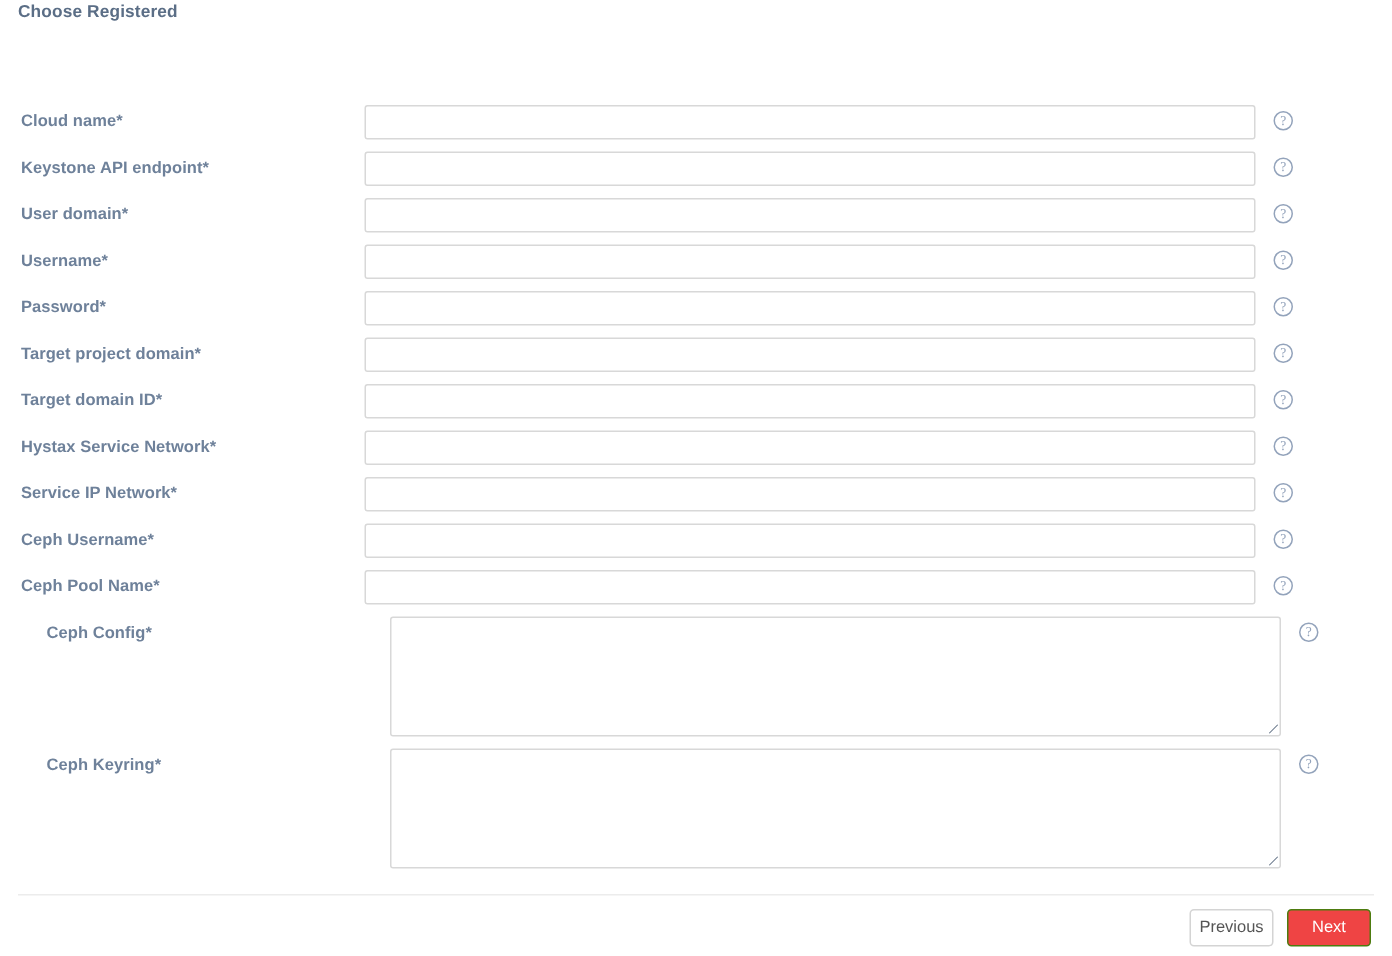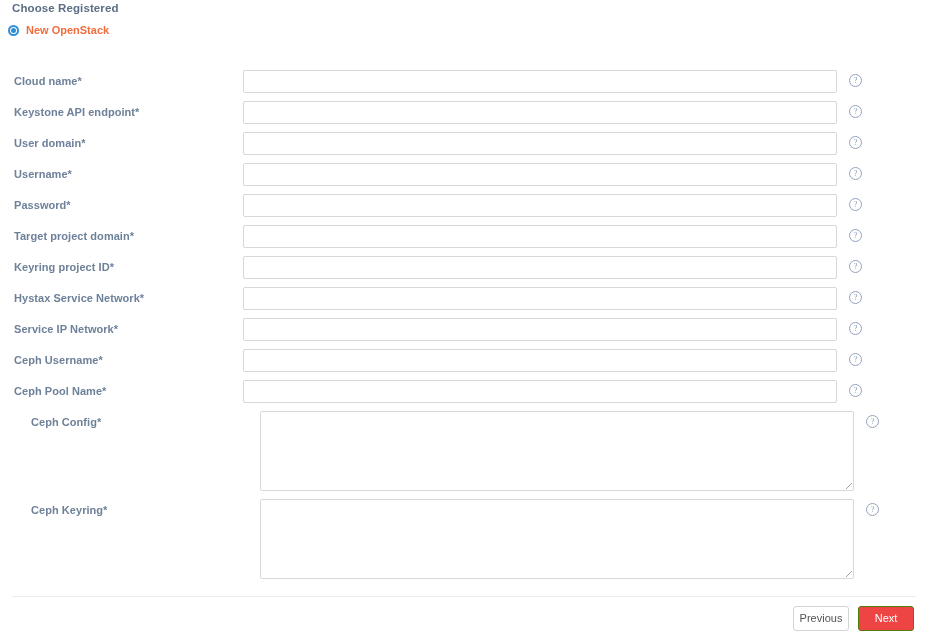--- a/index.html
+++ b/index.html
@@ -205,24 +205,20 @@
   }
 </style>
 </head>
 <body>
 
 <div class="page-title">Choose Registered</div>
 
 <div class="radio-group">
 
 
-  <div class="radio-row">
-    <span class="radio-mark checked"></span>
-    <span class="radio-label accent">New OpenStack</span>
-  </div>
 
 </div>
 
 <div class="form" id="form-root">
     <div class="form-row">
       <div class="field-label">Cloud name*</div>
       <input class="field-input" type="text" placeholder="" style="">
       <span class="help-icon">?</span>
     </div>
     <div class="form-row">
@@ -244,21 +240,21 @@
       <div class="field-label">Password*</div>
       <input class="field-input" type="password" placeholder="" style="">
       <span class="help-icon">?</span>
     </div>
     <div class="form-row">
       <div class="field-label">Target project domain*</div>
       <input class="field-input" type="text" placeholder="" style="">
       <span class="help-icon">?</span>
     </div>
     <div class="form-row">
-      <div class="field-label">Keyring project ID*</div>
+      <div class="field-label">Target domain ID*</div>
       <input class="field-input" type="text" placeholder="" style="">
       <span class="help-icon">?</span>
     </div>
     <div class="form-row">
       <div class="field-label">Hystax Service Network*</div>
       <input class="field-input" type="text" placeholder="" style="">
       <span class="help-icon">?</span>
     </div>
     <div class="form-row">
       <div class="field-label">Service IP Network*</div>

